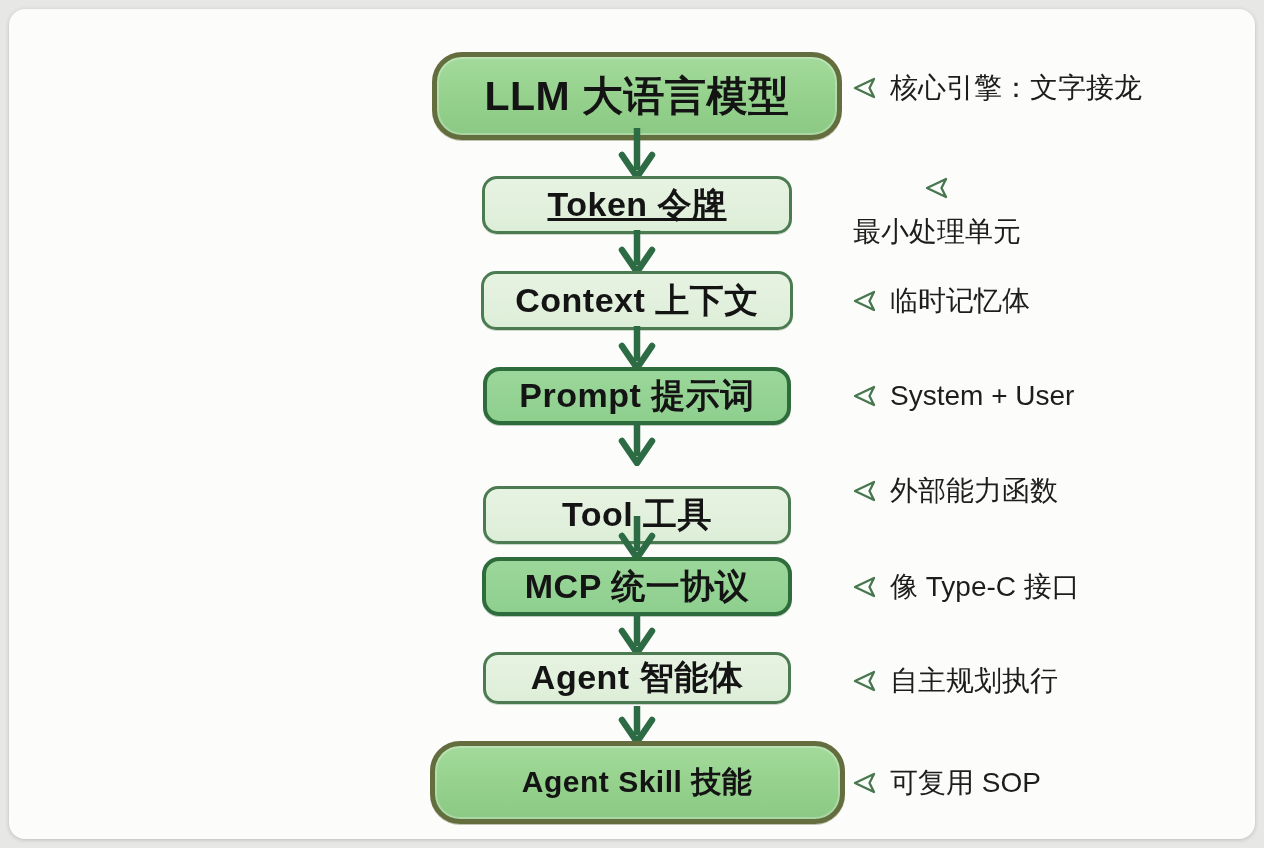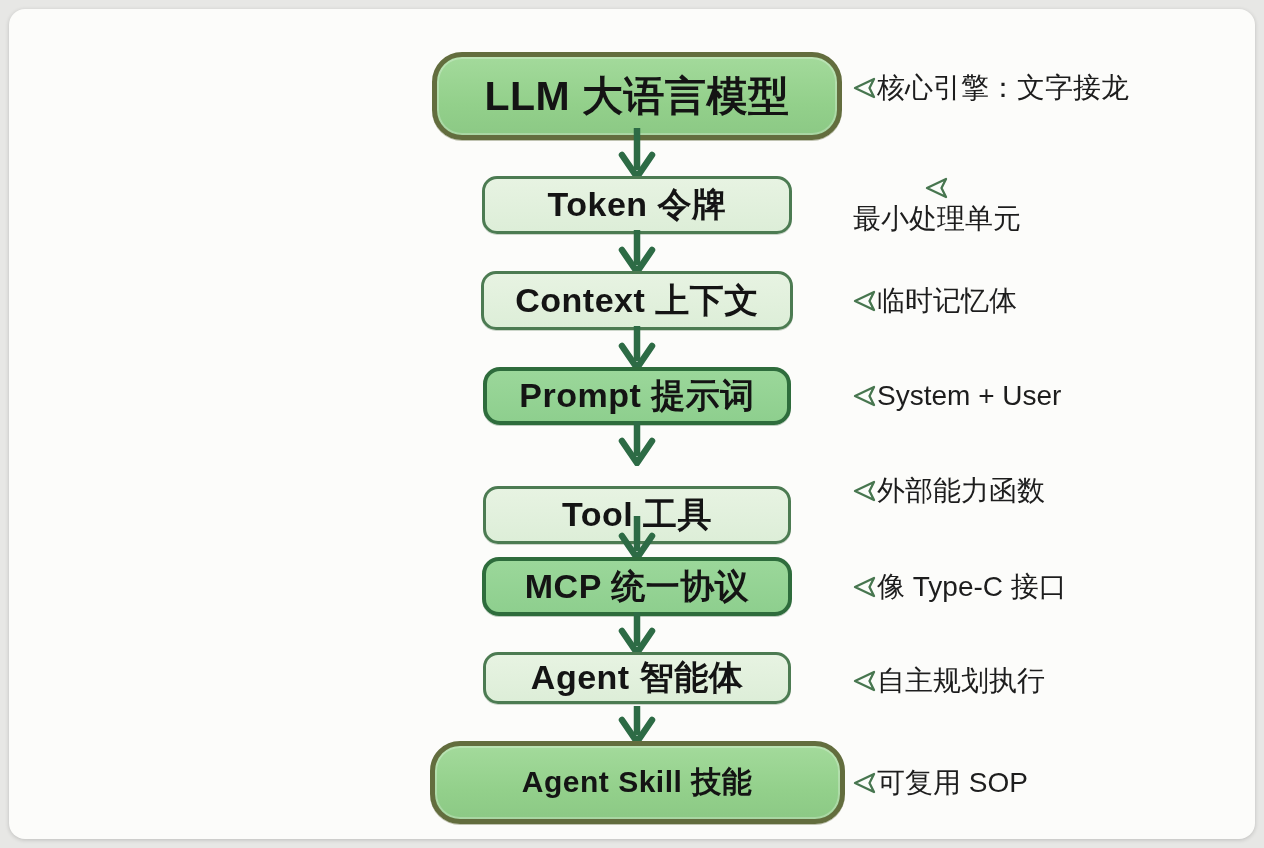--- a/index.html
+++ b/index.html
@@ -29,21 +29,21 @@
     border:3px solid #4c7b52;border-radius:15px;
     box-shadow:0 1px 0 rgba(60,100,60,.25);
   }
   .node.variant-medium{
     background:linear-gradient(180deg,#9bd79a 0%,#8ecf8e 100%);
     border:4px solid #2e6c3c;border-radius:17px;
     box-shadow:0 1px 0 rgba(40,90,50,.3);
   }
   .node-label{display:block;}
   .note{
-    position:absolute;display:flex;align-items:center;gap:0;
+    position:absolute;display:flex;align-items:center;gap:13px;
     color:#1d1d1d;font-size:28px;font-weight:500;white-space:nowrap;
   }
   .note svg{flex:0 0 auto;display:block;}
   .arrow{position:absolute;}
 </style>
 </head>
 <body>
 
 <div class="card"></div>
 <div class="flow" id="flow">
@@ -53,21 +53,21 @@
     <div class="note" style="left: 853px; top: 44px; height: 88px;">
       <svg width="24" height="24" viewBox="0 0 24 24">
         <polygon points="2,12 21,3 16.5,12 21,21" fill="#fbfdfa" stroke="#47764f" stroke-width="2.3" stroke-linejoin="round"></polygon>
       </svg>
       <span>核心引擎：文字接龙</span>
     </div>
     <svg width="46" height="52" viewBox="0 0 46 52" class="arrow" style="left: 614px; top: 128px;">
       <line x1="23" y1="1" x2="23" y2="39" stroke="#2d6b45" stroke-width="6.5" stroke-linecap="round"></line>
       <polyline points="8,27 23,49 38,27" fill="none" stroke="#2d6b45" stroke-width="6.5" stroke-linecap="round" stroke-linejoin="round"></polyline>
     </svg>
-    <div class="node variant-light" style="left: 482px; top: 176px; width: 310px; height: 58px; font-size: 34px;">
+    <div class="node variant-light" style="left: 482px; top: 176px; width: 310px; height: 58px; font-size: 34px; text-decoration: underline;">
       <span class="node-label">Token 令牌</span>
     </div>
     <div class="note" style="left: 853px; top: 176px; height: 58px; flex-direction: column;">
       <svg width="24" height="24" viewBox="0 0 24 24">
         <polygon points="2,12 21,3 16.5,12 21,21" fill="#fbfdfa" stroke="#47764f" stroke-width="2.3" stroke-linejoin="round"></polygon>
       </svg>
       <span>最小处理单元</span>
     </div>
     <svg width="46" height="45" viewBox="0 0 46 45" class="arrow" style="left: 614px; top: 230px;">
       <line x1="23" y1="1" x2="23" y2="32" stroke="#2d6b45" stroke-width="6.5" stroke-linecap="round"></line>

